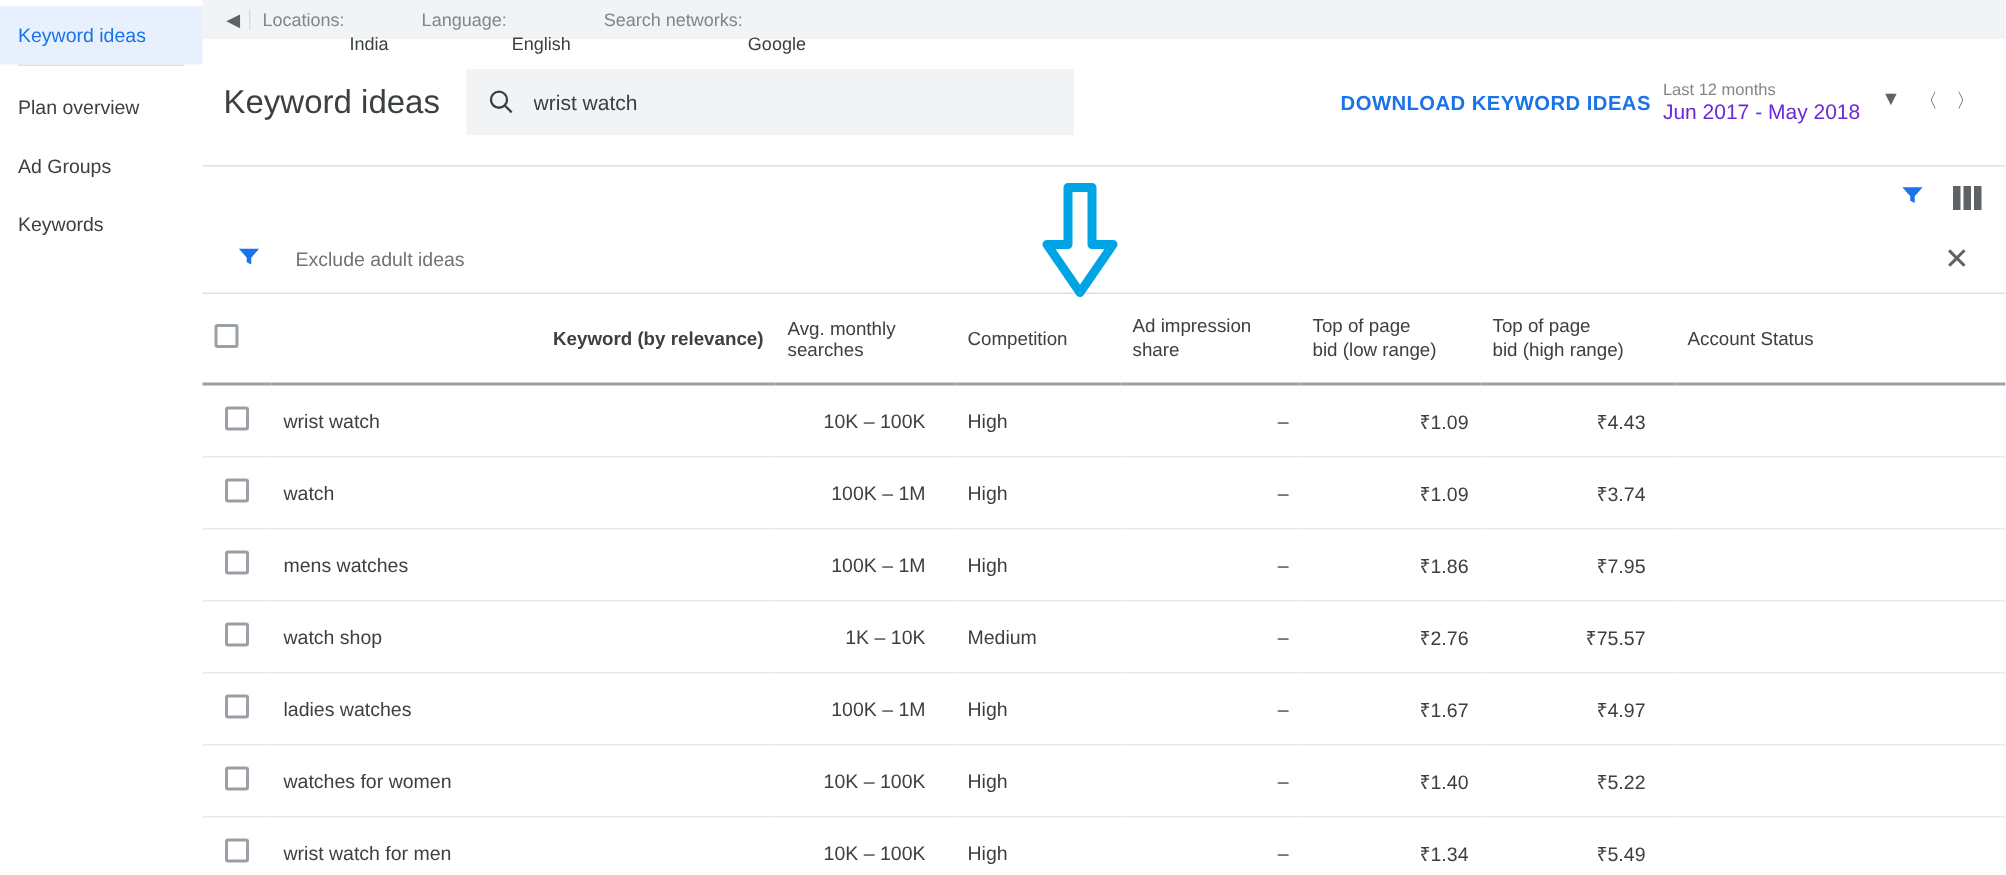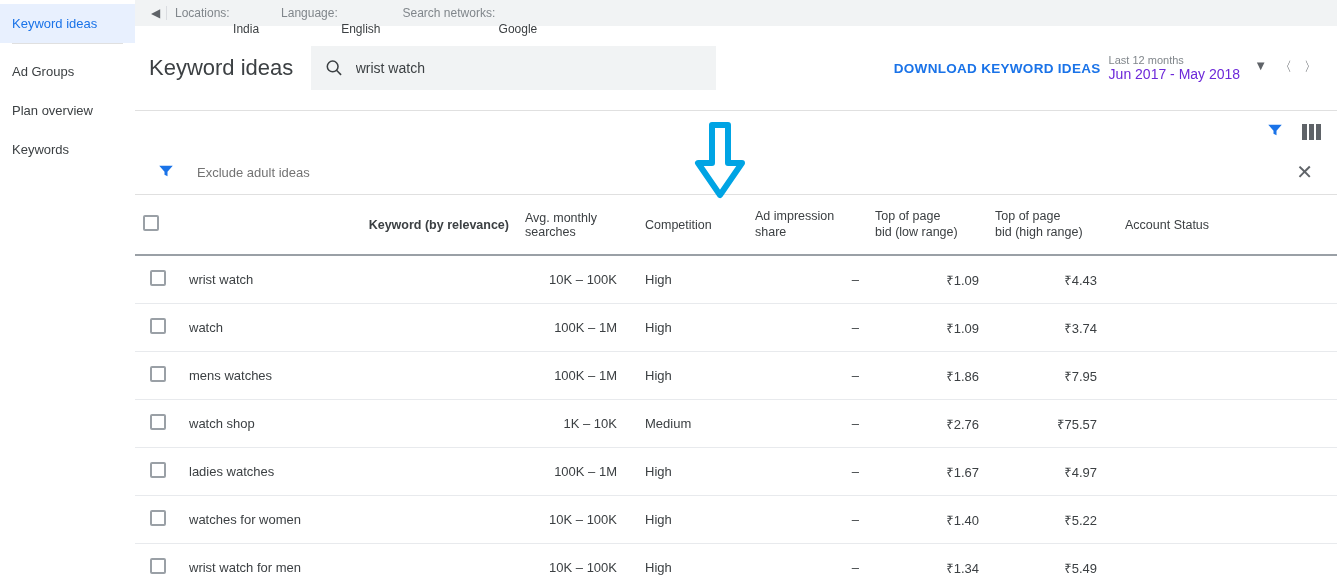--- a/index.html
+++ b/index.html
@@ -50,22 +50,22 @@
   .col-status { width: 220px; }
   th.col-adimp, th.col-lowbid, th.col-highbid { line-height: 1.25; }
 </style>
 </head>
 <body>
 
 <div class="app">
   <div class="sidebar">
     <div class="sidebar-item active">Keyword ideas</div>
     <hr class="sidebar-divider">
+    <div class="sidebar-item">Plan overview</div>
     <div class="sidebar-item">Ad Groups</div>
-    <div class="sidebar-item">Plan overview</div>
     <div class="sidebar-item">Keywords</div>
   </div>
 
   <div class="main">
     <div class="topbar">
       <div class="collapse">◀</div>
       <span class="tb-label">Locations:</span>&nbsp;
       <span class="tb-val">India</span>
       <span class="tb-label">Language:</span>&nbsp;
       <span class="tb-val">English</span>

